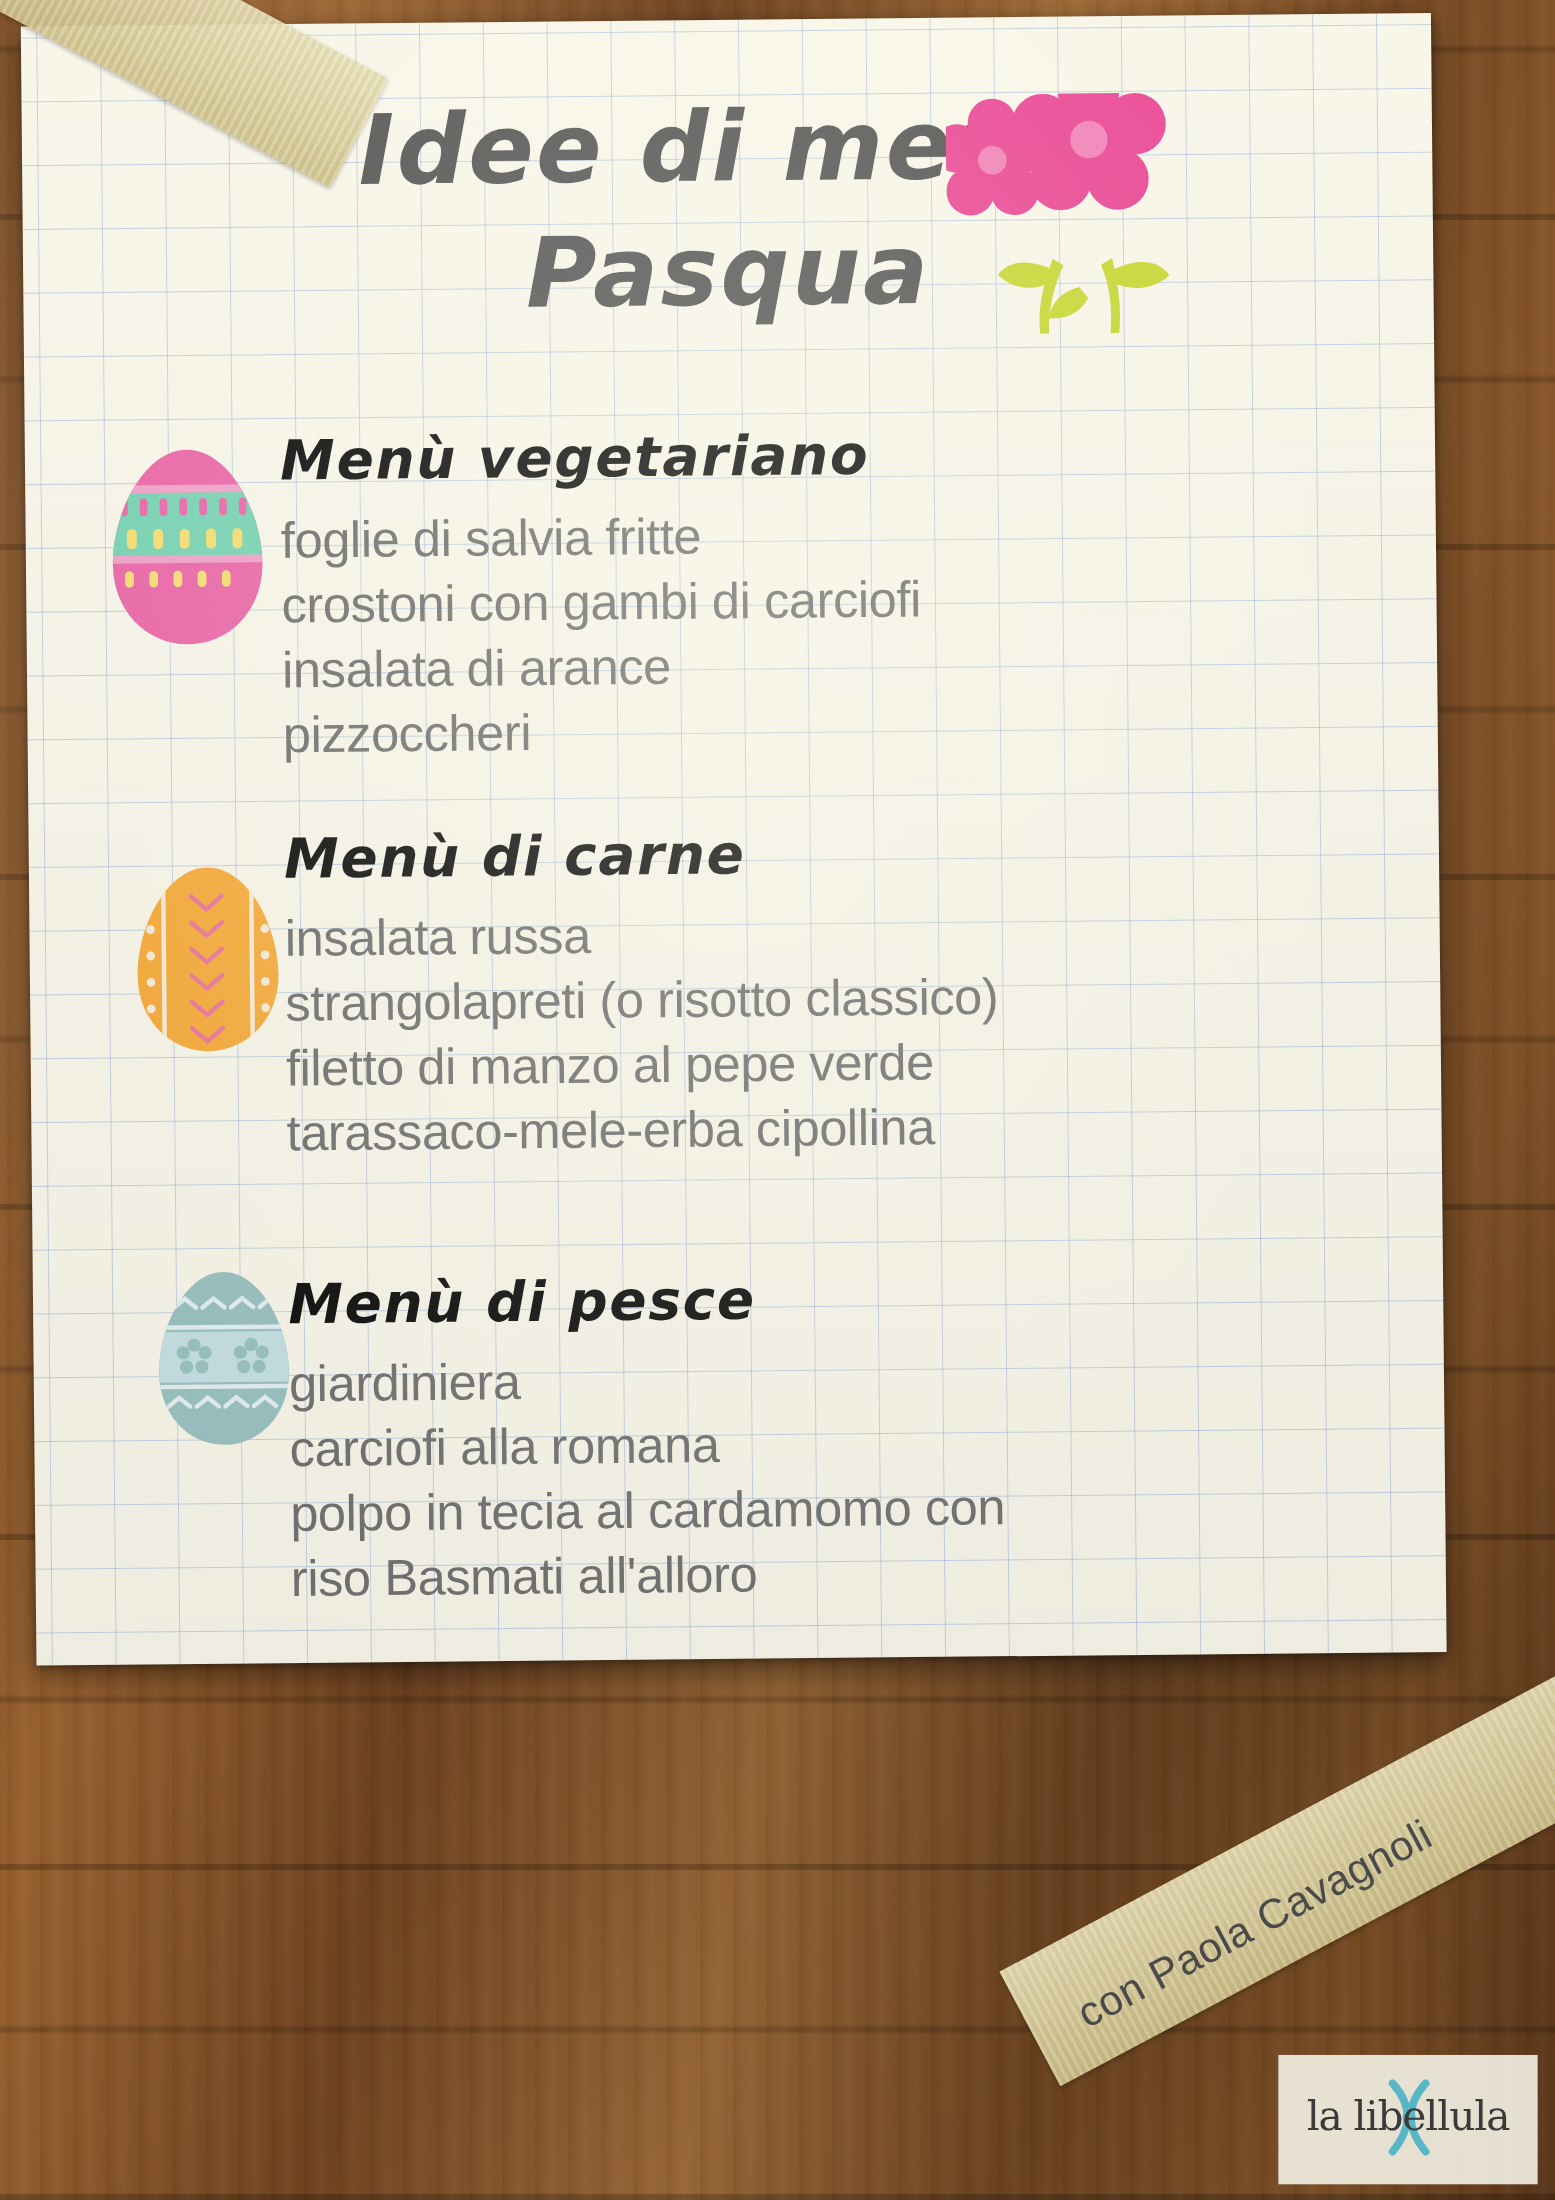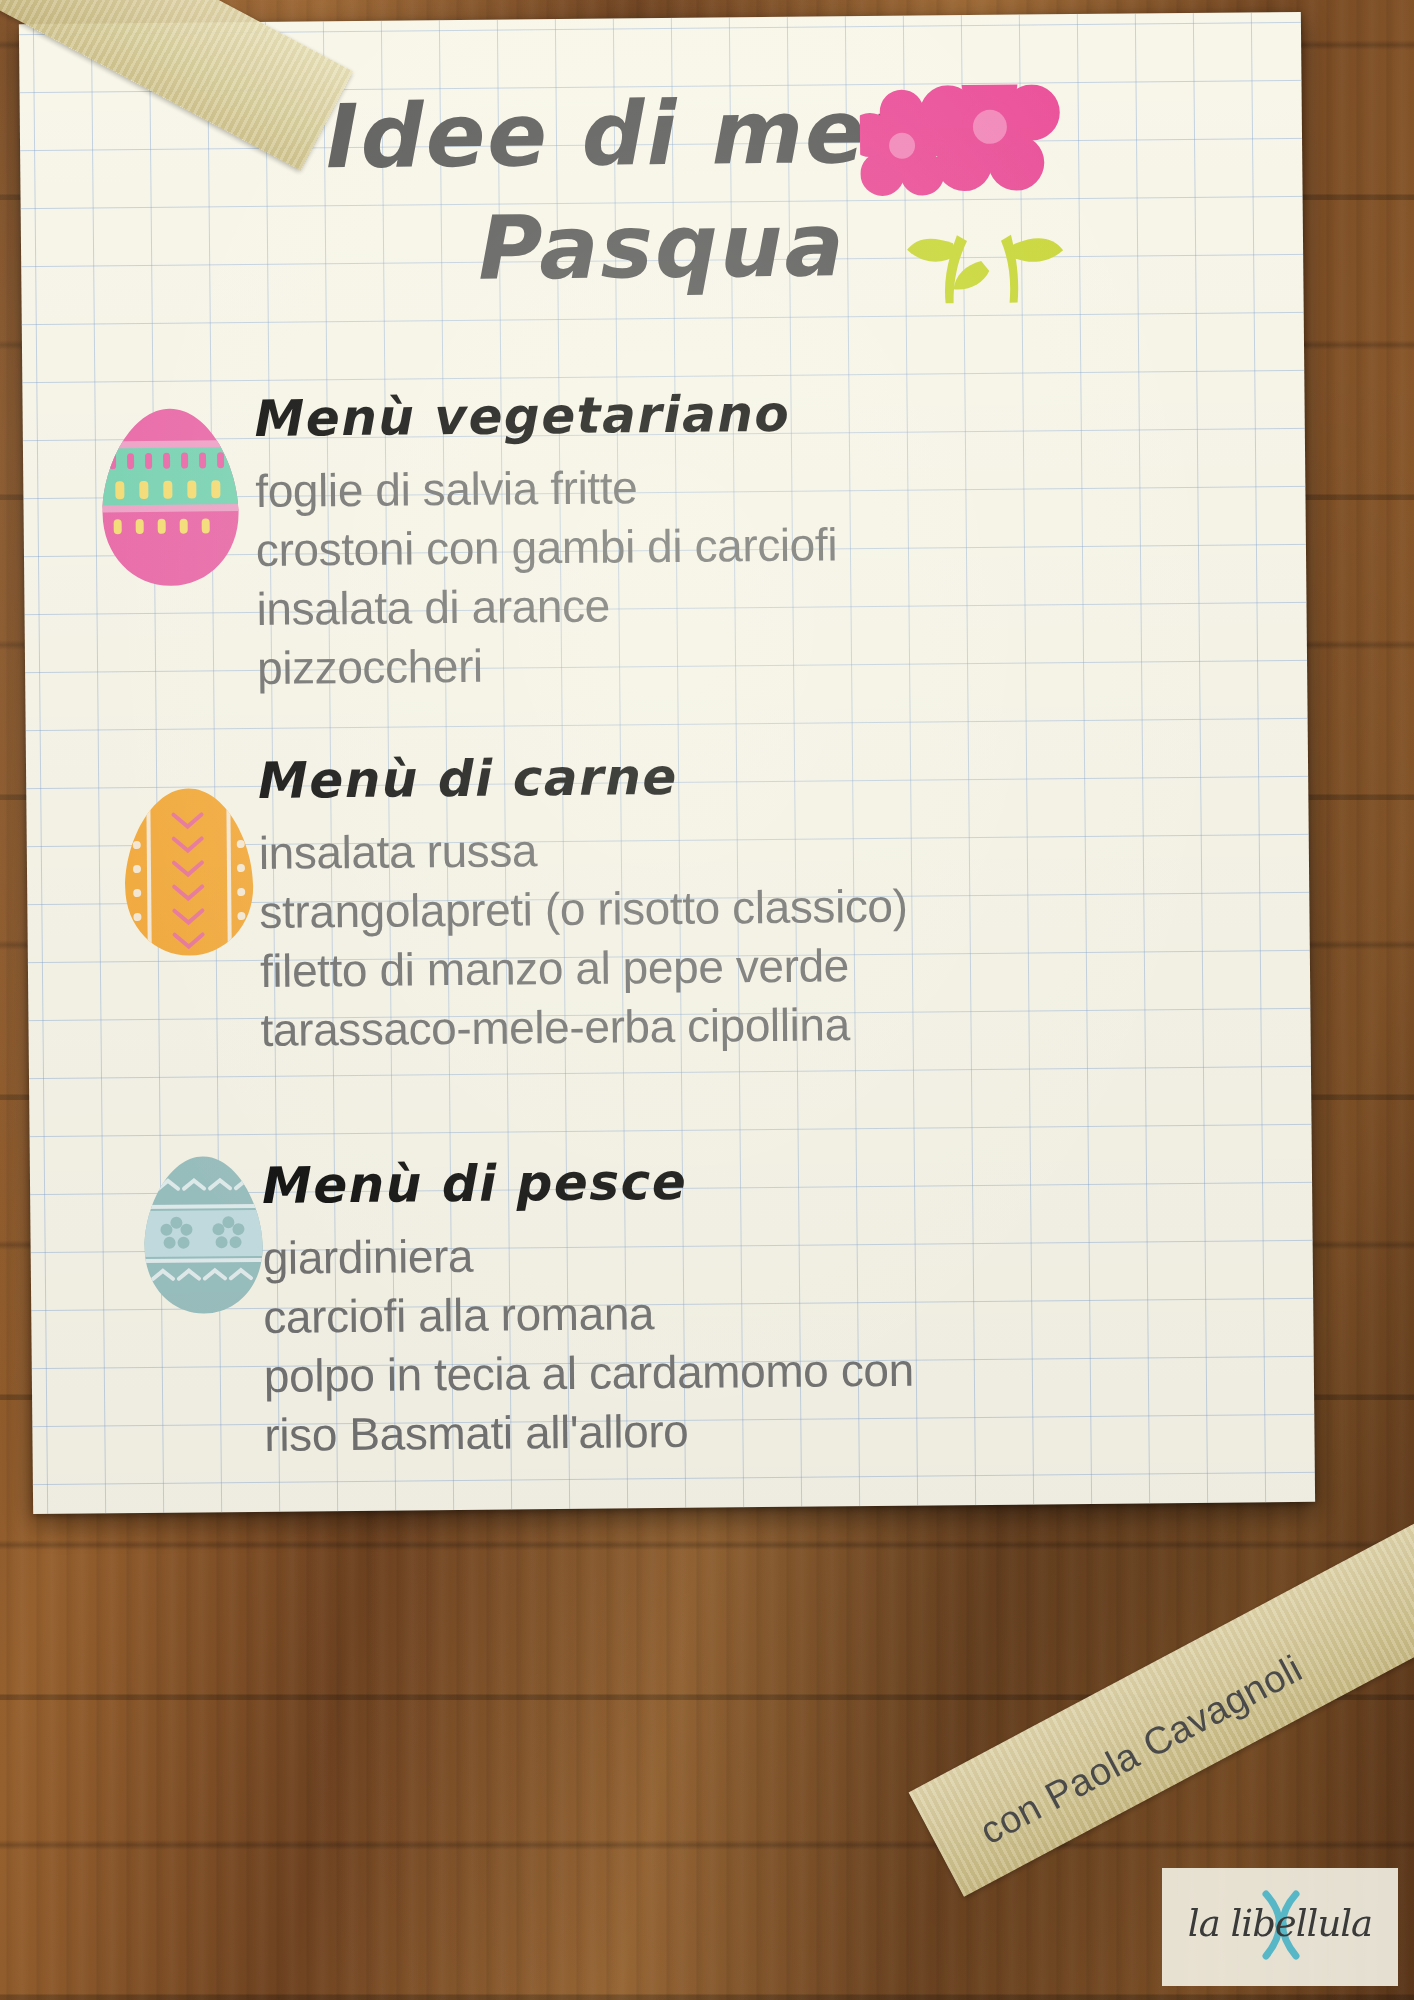--- a/index.html
+++ b/index.html
@@ -172,21 +172,20 @@
     top: 1868px;
     width: 236px;
     height: 118px;
   }
   #logo-text {
     position: absolute;
     left: 0; top: 34px;
     width: 236px;
     text-align: center;
     font-family: "DejaVu Serif", serif;
-    font-style: italic;
     font-size: 37px;
     color: #3a3a3a;
     letter-spacing: -1px;
   }
 </style>
 </head>
 <body>
 
 <div id="wood"></div>
 

